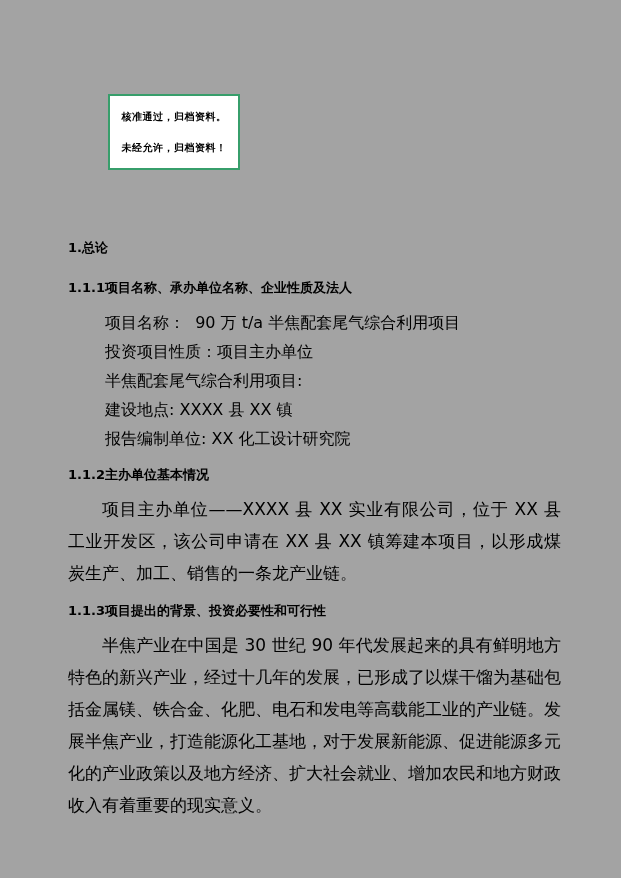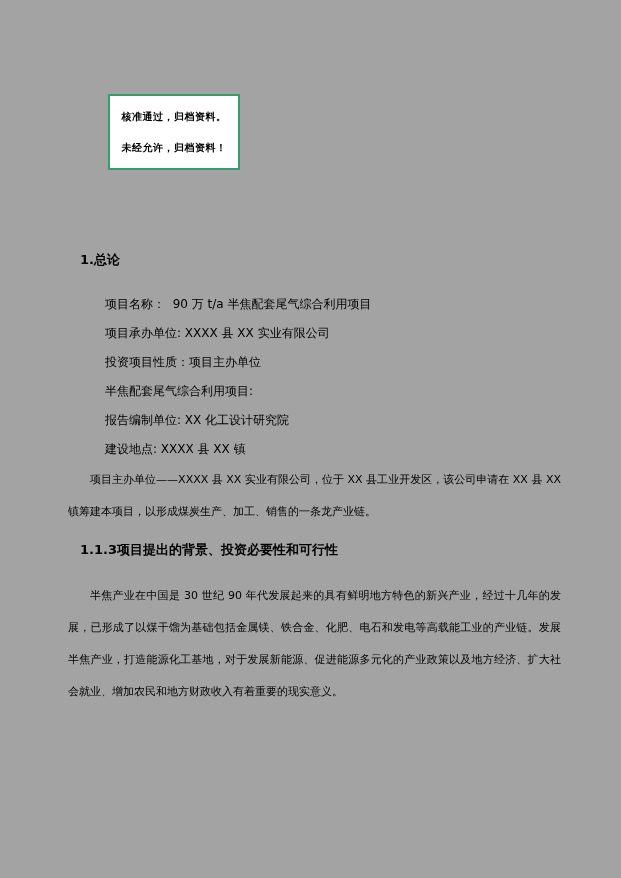--- a/index.html
+++ b/index.html
@@ -42,55 +42,56 @@
   .content {
     position: absolute;
     left: 68px;
     top: 229px;
     width: 493px;
   }
   .h1, .h2, .h3 {
     font-size: 13px;
     font-weight: bold;
     line-height: 37px;
-    margin: 12px;
+    margin: 0;
   }
   .h3 { margin-top: 3px; }
   .item {
-    font-size: 12px;
+    font-size: 16px;
     line-height: 29px;
     margin: 0;
     padding-left: 37px;
     white-space: pre-wrap;
   }
   .item-first { margin-top: 2px; }
   .para {
-    font-size: 11px;
+    font-size: 17px;
     line-height: 32px;
     margin: 0;
     text-align: justify;
     text-indent: 2em;
   }
 </style>
 </head>
 <body>
 
 <div class="page">
 
   <div class="stamp-box">
     <div class="stamp-line">核准通过，归档资料。</div>
     <div class="stamp-line">未经允许，归档资料！</div>
   </div>
 
   <div class="content">
     <div class="h1">1.总论</div>
+    <div class="h3">1.1.1项目名称、承办单位名称、企业性质及法人</div>
     <div class="item item-first">项目名称：  90 万 t/a 半焦配套尾气综合利用项目</div>
-    <div class="item">项目承办单位: XXXX 县 XX 实业有限公司</div>
     <div class="item">投资项目性质：项目主办单位</div>
     <div class="item">半焦配套尾气综合利用项目:</div>
+    <div class="item">建设地点: XXXX 县 XX 镇</div>
     <div class="item">报告编制单位: XX 化工设计研究院</div>
-    <div class="item">建设地点: XXXX 县 XX 镇</div>
+    <div class="h3">1.1.2主办单位基本情况</div>
     <div class="para">项目主办单位——XXXX 县 XX 实业有限公司，位于 XX 县工业开发区，该公司申请在 XX 县 XX 镇筹建本项目，以形成煤炭生产、加工、销售的一条龙产业链。</div>
     <div class="h3">1.1.3项目提出的背景、投资必要性和可行性</div>
     <div class="para">半焦产业在中国是 30 世纪 90 年代发展起来的具有鲜明地方特色的新兴产业，经过十几年的发展，已形成了以煤干馏为基础包括金属镁、铁合金、化肥、电石和发电等高载能工业的产业链。发展半焦产业，打造能源化工基地，对于发展新能源、促进能源多元化的产业政策以及地方经济、扩大社会就业、增加农民和地方财政收入有着重要的现实意义。</div>
   </div>
 
 </div>
 
 </body></html>

